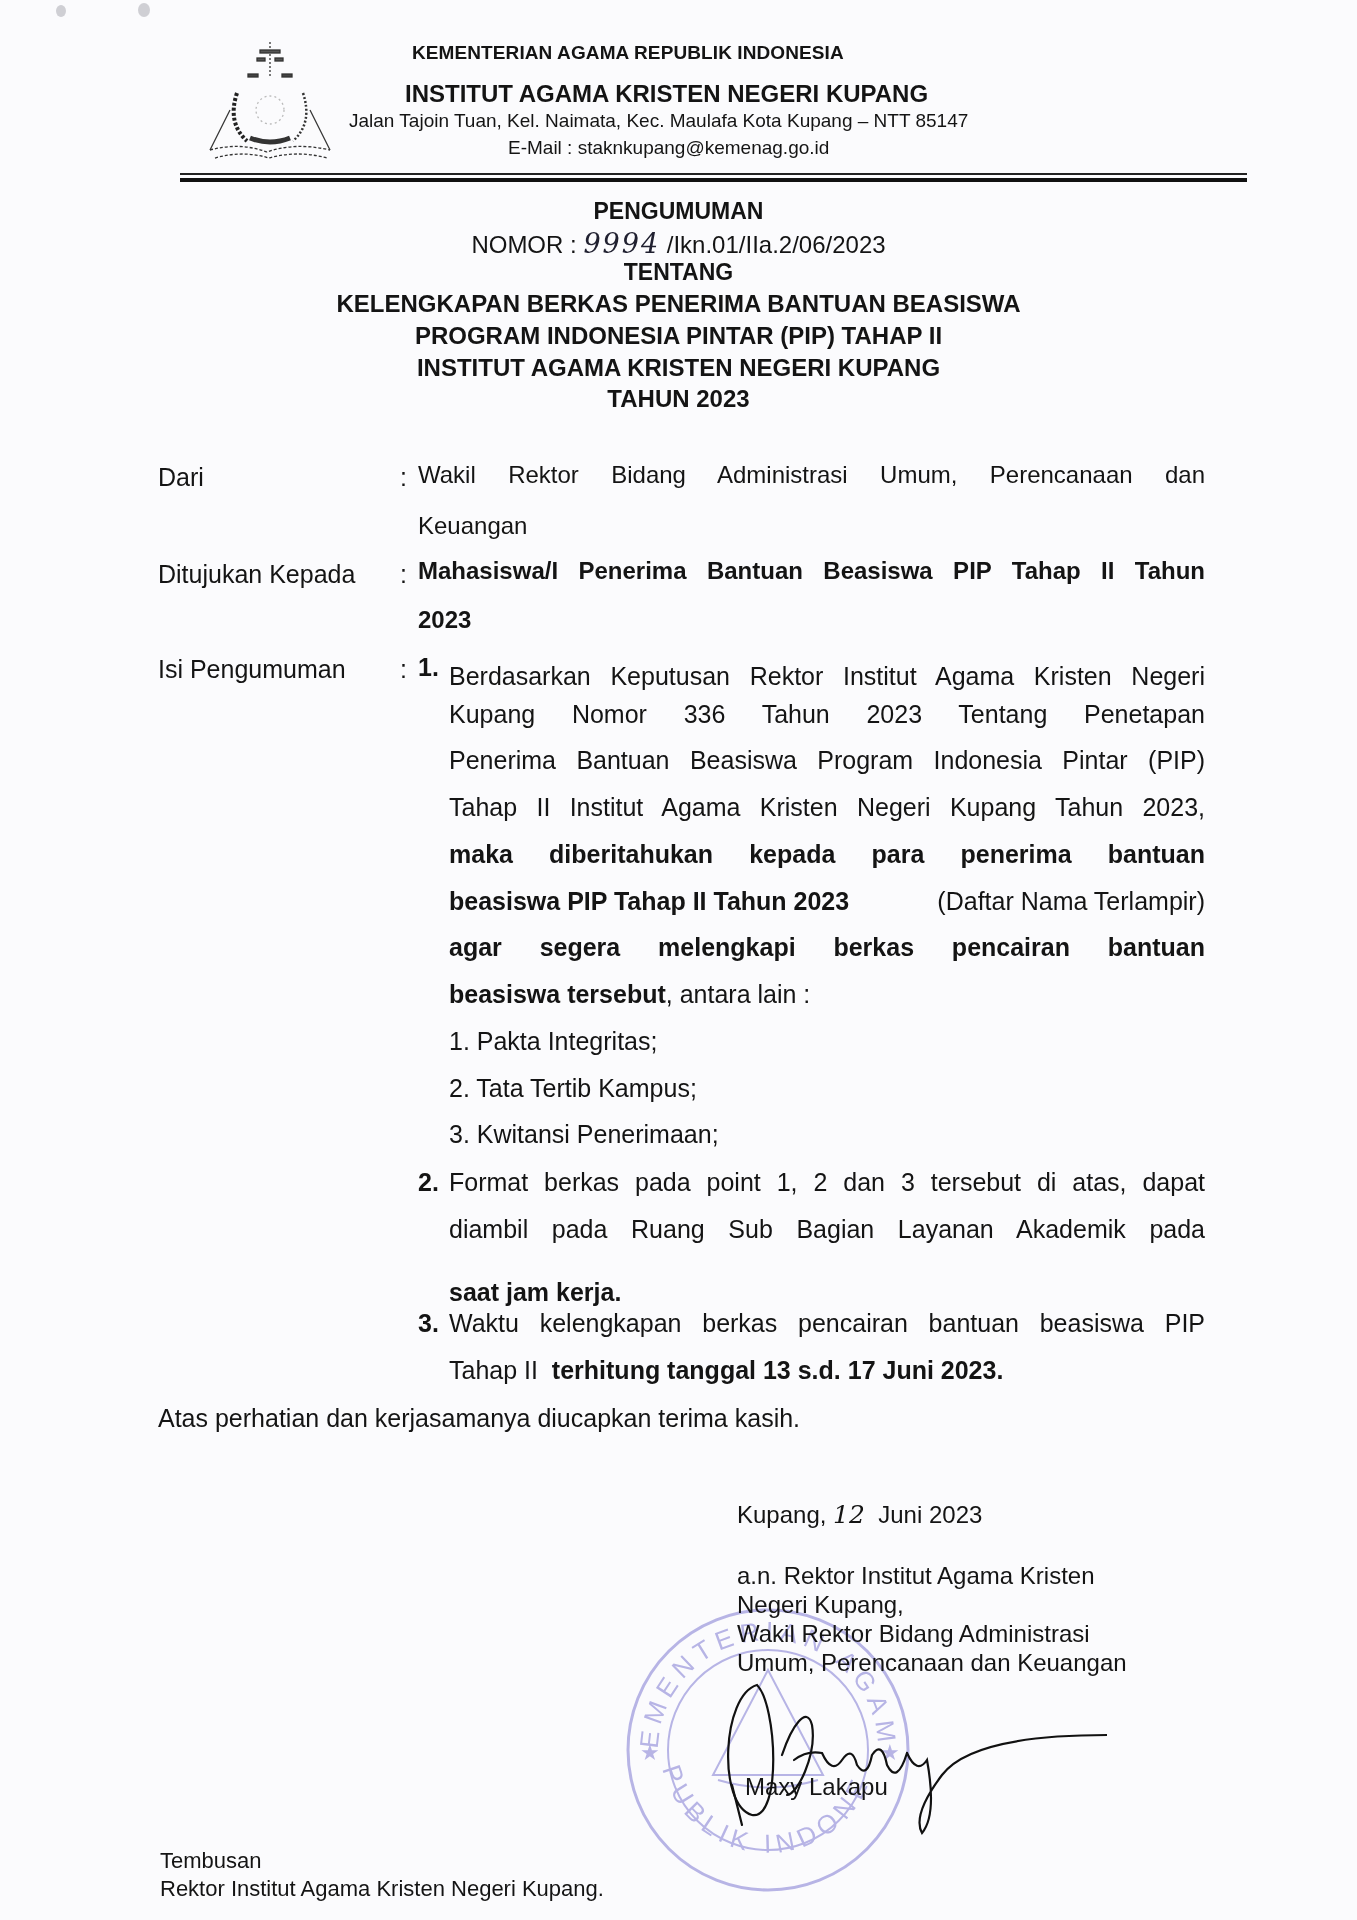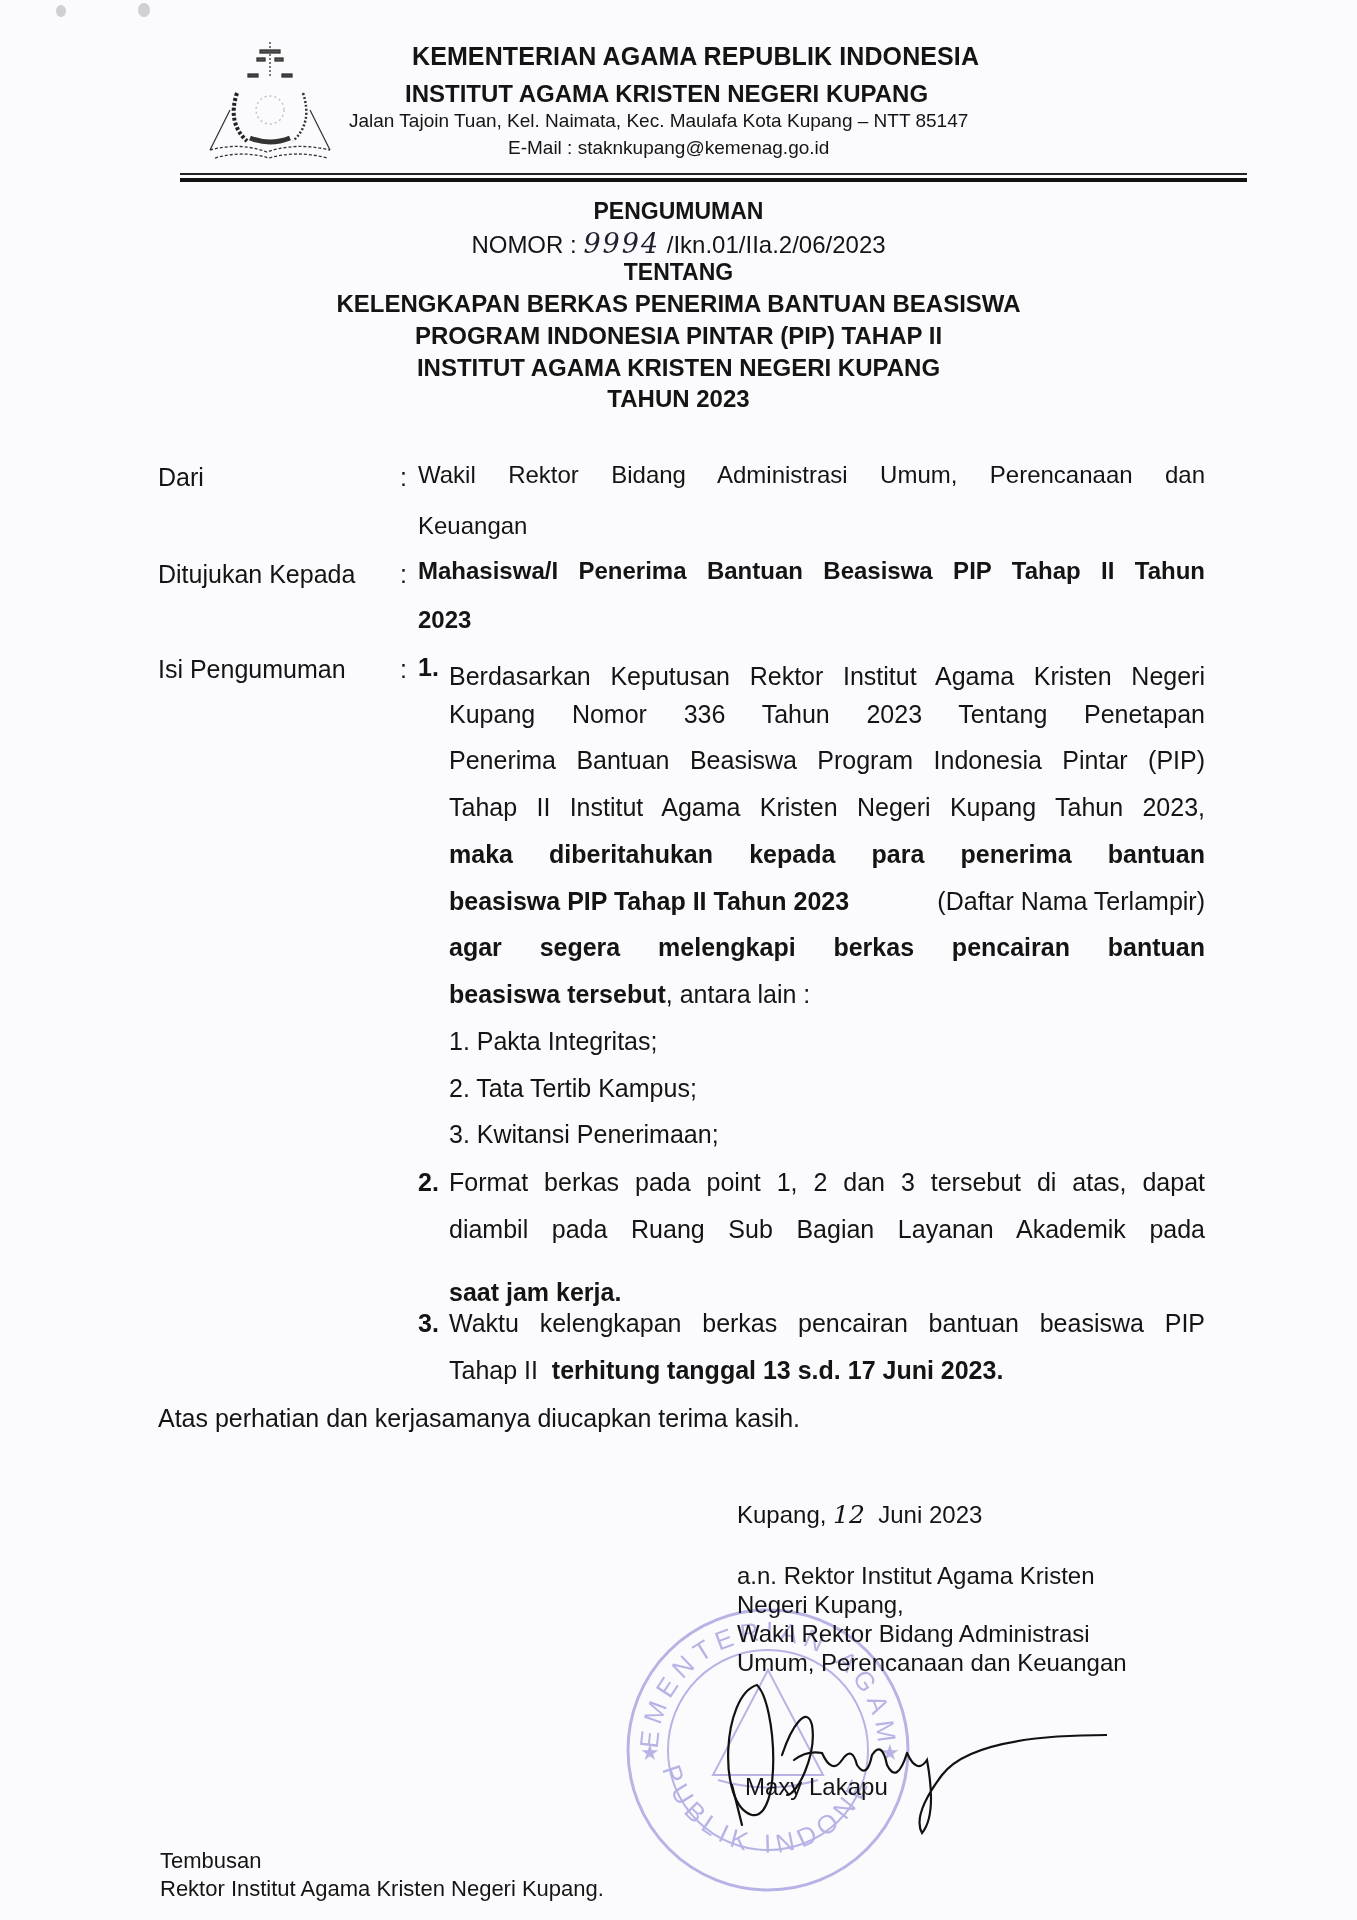--- a/index.html
+++ b/index.html
@@ -6,21 +6,21 @@
   body {
     width: 1357px; height: 1920px; position: relative; overflow: hidden;
     background: #fbfbfd; color: #141414;
     font-family: "Liberation Sans", sans-serif;
   }
   .abs { position: absolute; }
   .scan-mark { position: absolute; width: 10px; height: 12px; border-radius: 50%; background: #9a9aa2; opacity: .45; }
 
   
   .logo { left: 205px; top: 38px; width: 130px; height: 130px; }
-  .kop1 { left: 412px; top: 42px; font-size: 25px; font-weight: bold; letter-spacing: 0.1px; white-space: nowrap; }
+  .kop1 { left: 412px; top: 42px; font-size: 19px; font-weight: bold; letter-spacing: 0.1px; white-space: nowrap; }
   .kop2 { left: 405px; top: 80px; font-size: 24px; font-weight: bold; white-space: nowrap; }
   .kop3 { left: 349px; top: 110px; font-size: 19px; white-space: nowrap; }
   .kop4 { left: 508px; top: 137px; font-size: 19px; white-space: nowrap; }
   .rule-thin { left: 180px; top: 173px; width: 1067px; height: 2px; background: #222; }
   .rule-thick { left: 180px; top: 178px; width: 1067px; height: 4px; background: #111; }
 
   
   .center-line { position: absolute; left: 0; width: 1357px; text-align: center; white-space: nowrap; }
   .t-peng { top: 198px; font-size: 23px; font-weight: bold; }
   .t-nomor { top: 228px; font-size: 24px; }

